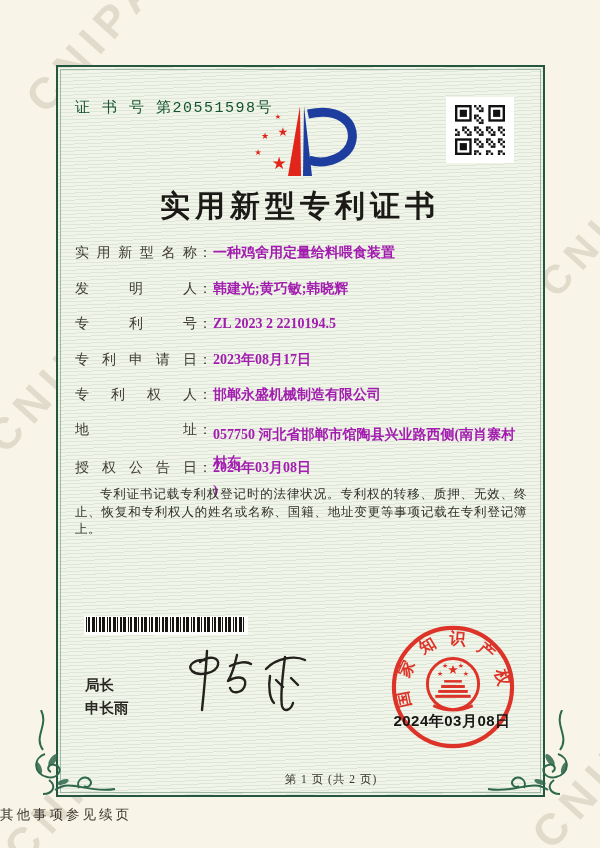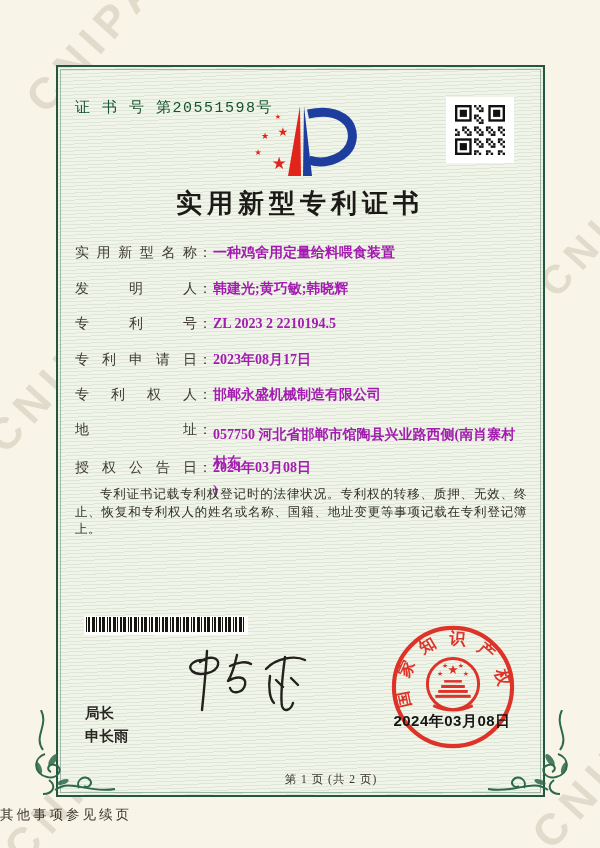--- a/index.html
+++ b/index.html
@@ -28,21 +28,21 @@
   .cert-number{
     position:absolute;left:75px;top:98px;font-size:15px;letter-spacing:1.5px;color:#14532d;font-family:Liberation Mono, monospace;
   }
   .logo{position:absolute;left:252px;top:100px;}
   .qr-box{
     position:absolute;left:446px;top:97px;width:68px;height:66px;background:#ffffff;
   }
   .qr-box svg{position:absolute;left:9px;top:8px;}
   .cert-title{
     position:absolute;left:0;top:186px;width:600px;text-align:center;
-    font-size:26px;font-weight:700;letter-spacing:5px;color:#1c1a16;
+    font-size:30px;font-weight:700;letter-spacing:5px;color:#1c1a16;
   }
   .field-row{position:absolute;left:75px;width:470px;font-size:14px;line-height:17px;}
   .flabel{
     display:inline-block;width:122px;color:#3f3b33;vertical-align:top;
     text-align:justify;text-align-last:justify;
   }
   .fcolon{display:inline-block;width:16px;text-align:center;color:#3f3b33;vertical-align:top;}
   .fvalue{font-weight:700;color:#a21caf;vertical-align:top;}
   .fvalue.multiline{display:inline-block;width:315px;white-space:pre-line;line-height:28px;}
   .pair2{position:absolute;left:228px;top:0;}
@@ -51,21 +51,21 @@
   .paragraphs p{
     margin:0 0 7px 0;font-size:12.5px;line-height:17.5px;letter-spacing:0.5px;
     text-indent:2em;color:#32302a;text-align:justify;
   }
   .barcode{
     position:absolute;left:84px;top:616px;height:17px;background:#fdfdfb;
     padding:1px 2px;font-size:0;line-height:0;
   }
   .barcode i{display:inline-block;height:15px;background:#17150f;}
   .commissioner{position:absolute;left:85px;top:674px;font-family:"Liberation Sans","DejaVu Sans",sans-serif;
-    font-size:14.5px;font-weight:600;color:#2a2823;line-height:23px;margin-top:28px;}
+    font-size:14.5px;font-weight:600;color:#2a2823;line-height:23px;}
   .signature{position:absolute;left:178px;top:646px;}
   .seal{position:absolute;left:389px;top:623px;opacity:0.95;}
   .seal-date{
     position:absolute;left:392px;top:712px;width:120px;text-align:center;
     font-family:"Liberation Sans","DejaVu Sans",sans-serif;
     font-size:15px;font-weight:700;color:#161513;letter-spacing:0.5px;
   }
   .page-info{
     position:absolute;left:56px;top:772px;width:550px;text-align:center;
     font-size:11.5px;color:#3a362e;letter-spacing:1px;

